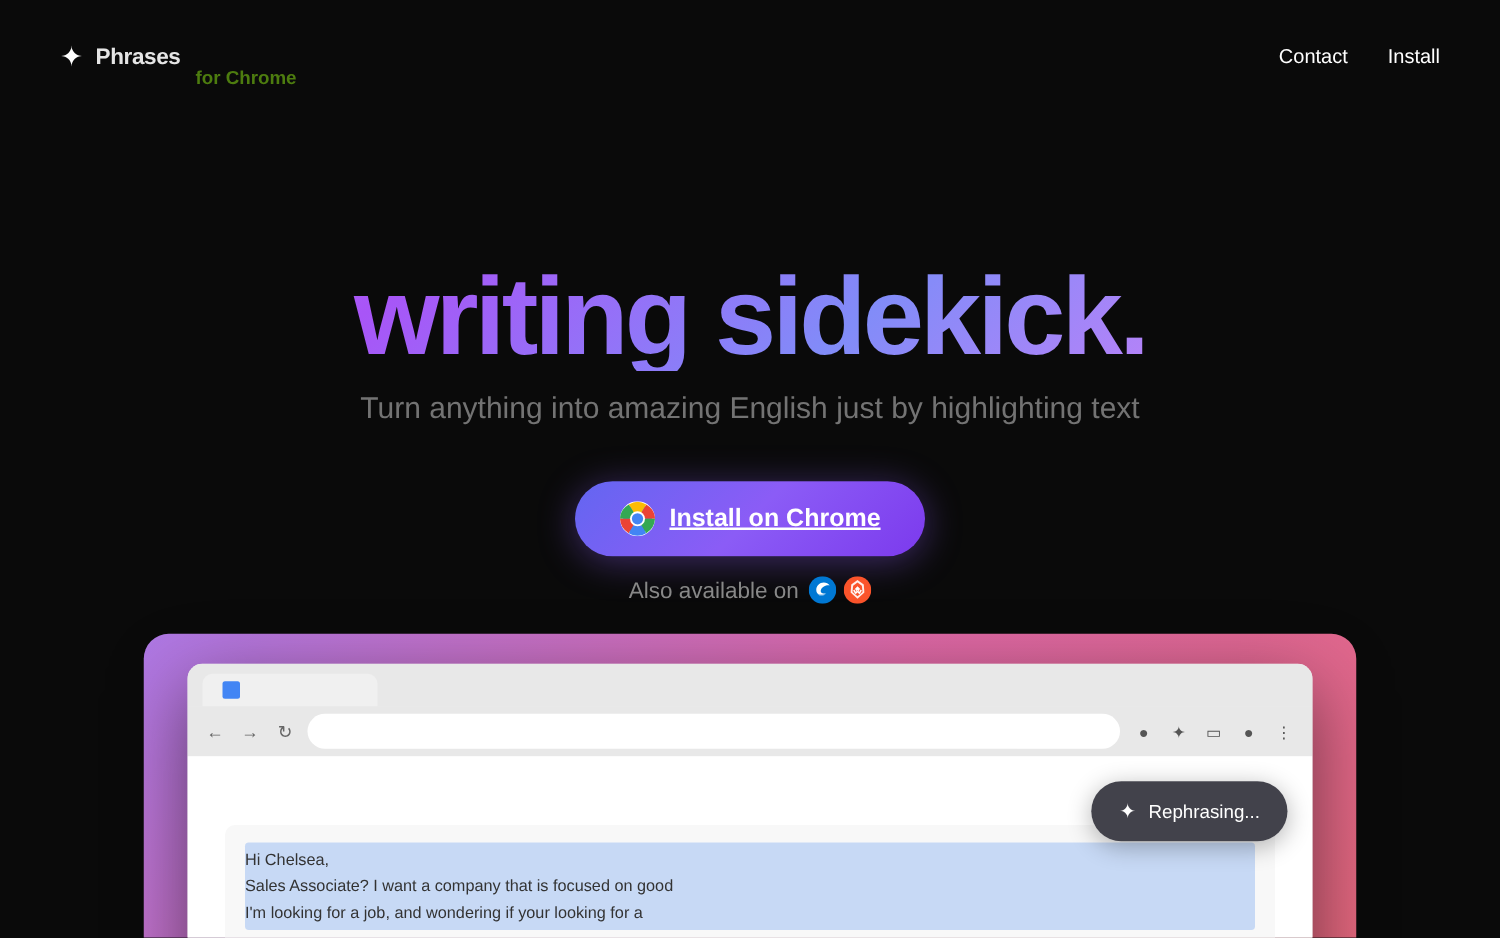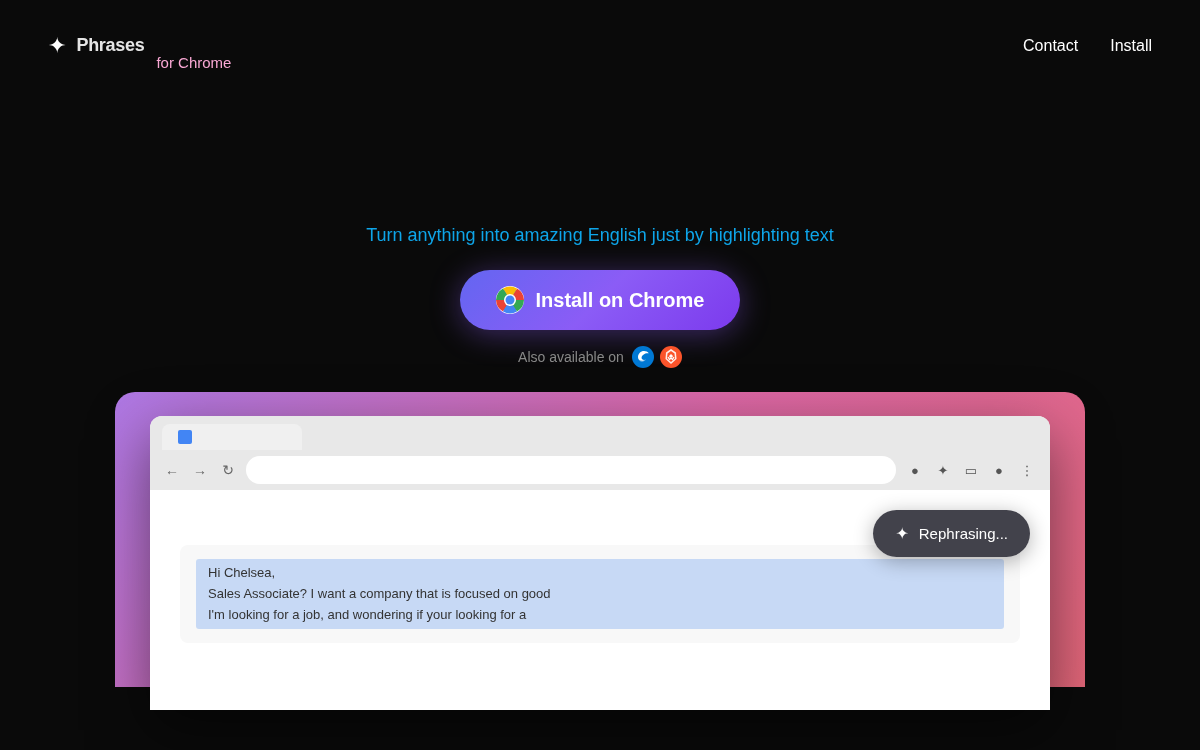--- a/index.html
+++ b/index.html
@@ -41,22 +41,22 @@
 
     .logo-text {
       font-size: 18px;
       font-weight: 700;
       color: #e5e5e5;
       letter-spacing: -0.3px;
     }
 
     .logo-subtext {
       font-size: 15px;
-      font-weight: 400;
-      color: #f9a8d4;
+      font-weight: 700;
+      color: #4d7c0f;
       margin-left: 2px;
       margin-top: 34px;
     }
 
     .nav-links {
       display: flex;
       gap: 32px;
       align-items: center;
     }
 
@@ -79,23 +79,23 @@
       line-height: 1.0;
       letter-spacing: -3px;
       background: linear-gradient(135deg, #c084fc 0%, #a855f7 30%, #818cf8 60%, #e879f9 100%);
       -webkit-background-clip: text;
       -webkit-text-fill-color: transparent;
       background-clip: text;
       margin-bottom: 16px;
     }
 
     .hero-subtitle {
-      font-size: 18px;
-      color: #0ea5e9;
-      margin-bottom: 24px;
+      font-size: 24px;
+      color: #737373;
+      margin-bottom: 44px;
       font-weight: 400;
     }
 
     
     .cta-container {
       display: flex;
       flex-direction: column;
       align-items: center;
       gap: 16px;
     }
@@ -106,33 +106,34 @@
       gap: 12px;
       background: linear-gradient(135deg, #6366f1, #8b5cf6, #7c3aed);
       color: #fff;
       border: none;
       border-radius: 50px;
       padding: 16px 36px;
       font-size: 20px;
       font-weight: 600;
       cursor: pointer;
       box-shadow: 0 4px 30px rgba(139, 92, 246, 0.4);
+      text-decoration: underline;
     }
 
     
     .chrome-svg {
       width: 28px;
       height: 28px;
     }
 
     .also-available {
       display: flex;
       align-items: center;
       gap: 8px;
-      font-size: 14px;
+      font-size: 18px;
       color: #888;
     }
 
     .browser-icons {
       display: flex;
       gap: 6px;
       align-items: center;
     }
 
     
@@ -286,21 +287,21 @@
       padding: 0;
       overflow: hidden;
     }
 
     .email-padding {
       padding: 14px 16px;
     }
 
     .email-selected {
       background: #c7d9f5;
-      padding: 4px 12px;
+      padding: 4px 0;
       border-radius: 3px;
     }
 
     .email-text {
       font-size: 13px;
       color: #333;
       line-height: 1.6;
     }
 
     .cursor {
@@ -322,20 +323,21 @@
   </div>
   <div class="nav-links">
     <a class="nav-link">Contact</a>
     <a class="nav-link">Install</a>
   </div>
 </nav>
 
 <section class="hero">
   <h1 class="hero-title">
     <br>
+    <span>writing sidekick.</span>
   </h1>
   <p class="hero-subtitle">Turn anything into amazing English just by highlighting text</p>
 
   <div class="cta-container">
     <button class="install-btn">
 
       <svg class="chrome-svg" viewBox="0 0 28 28" xmlns="http://www.w3.org/2000/svg">
         <circle cx="14" cy="14" r="14" fill="white"></circle>
 
         <circle cx="14" cy="14" r="9" fill="none" stroke="#4285f4" stroke-width="5"></circle>

